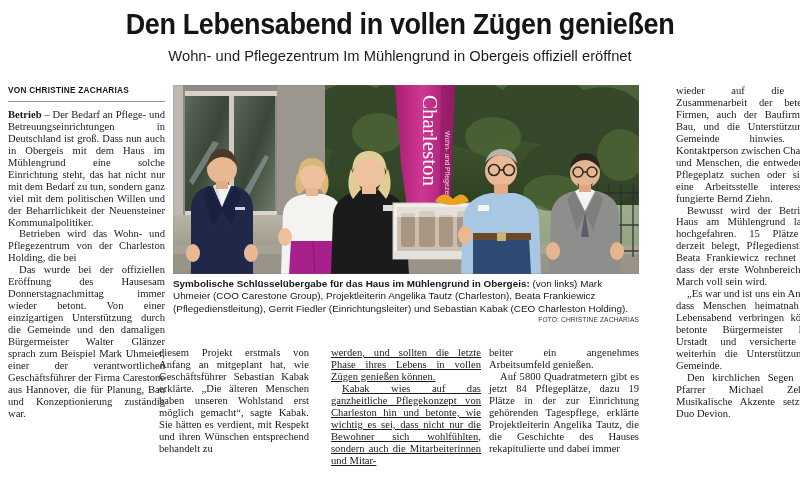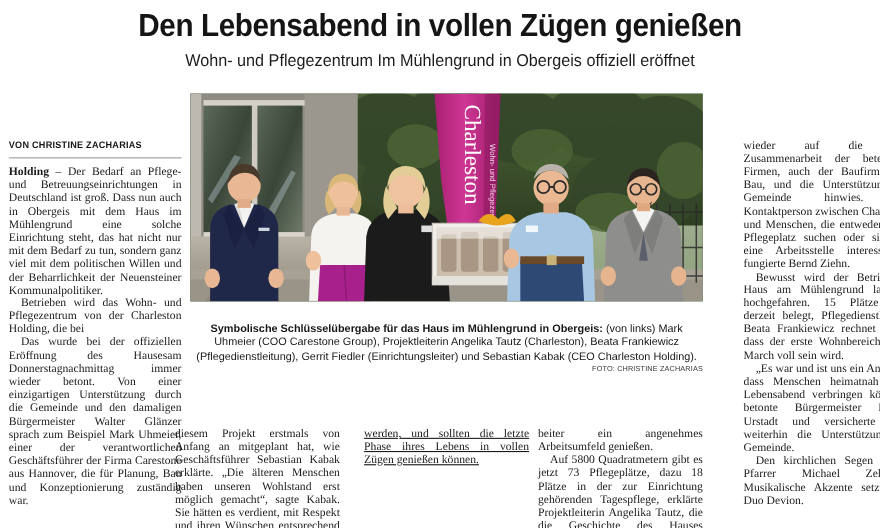--- a/index.html
+++ b/index.html
@@ -56,21 +56,20 @@
   }
 
   .col {
     position: absolute;
     top: 0;
     font-size: 10.6px;
     line-height: 11.95px;
     text-align: justify;
     text-justify: inter-word;
     hyphens: manual;
-    margin-top: 42px;
     -webkit-hyphens: manual;
   }
   .col p {
     margin: 0;
     text-indent: 11px;
   }
   .col p.first {
     text-indent: 0;
   }
   .col p .lead {
@@ -118,22 +117,22 @@
     overflow: hidden;
     background: #5c6b4a;
   }
   .photo svg { display: block; }
 
   .caption {
     font-family: "Liberation Sans", "DejaVu Sans", sans-serif;
     font-size: 9.9px;
     line-height: 12.4px;
     color: #161616;
-    margin-top: 20px;
-    text-align: center;
+    margin-top: 4px;
+    text-align: left;
   }
   .caption b { font-weight: bold; }
   .credit {
     font-family: "Liberation Sans", "DejaVu Sans", sans-serif;
     font-size: 6.6px;
     letter-spacing: 0.15px;
     color: #333;
     text-transform: uppercase;
     text-align: right;
     margin-top: 1px;
@@ -146,21 +145,21 @@
 
   <h1 class="headline">Den Lebensabend in vollen Zügen genießen</h1>
   <h2 class="subheadline">Wohn- und Pflegezentrum Im Mühlengrund in Obergeis offiziell eröffnet</h2>
 
   <div class="body-area">
 
     <div class="col" id="col1">
       <div class="byline">VON CHRISTINE ZACHARIAS</div>
       <hr class="byline-rule">
       <p class="first">
-        <span class="lead">Holding</span><span> – Der Bedarf an Pflege- und Betreuungseinrichtungen in Deutschland ist groß. Dass nun auch in Obergeis mit dem Haus im Mühlengrund eine solche Einrichtung steht, das hat nicht nur mit dem Bedarf zu tun, sondern ganz viel mit dem politischen Willen und der Beharrlichkeit der Neuensteiner Kommunalpolitiker.</span>
+        <span class="lead">Betrieb</span><span> – Der Bedarf an Pflege- und Betreuungseinrichtungen in Deutschland ist groß. Dass nun auch in Obergeis mit dem Haus im Mühlengrund eine solche Einrichtung steht, das hat nicht nur mit dem Bedarf zu tun, sondern ganz viel mit dem politischen Willen und der Beharrlichkeit der Neuensteiner Kommunalpolitiker.</span>
       </p>
       <p>Betrieben wird das Wohn- und Pflegezentrum von der Charleston Holding, die bei</p>
       <p>Das wurde bei der offiziellen Eröffnung des Hausesam Donnerstagnachmittag immer wieder betont. Von einer einzigartigen Unterstützung durch die Gemeinde und den damaligen Bürgermeister Walter Glänzer sprach zum Beispiel Mark Uhmeier, einer der verantwortlichen Geschäftsführer der Firma Carestone aus Hannover, die für Planung, Bau und Konzeptionierung zuständig war.</p>
     </div>
 
     <div class="photo-block">
       <div class="photo">
         <svg width="466" height="189" viewBox="0 0 466 189" xmlns="http://www.w3.org/2000/svg">
           <defs>
             <linearGradient id="skyG" x1="0" y1="0" x2="0" y2="1">
@@ -346,25 +345,26 @@
       </div>
       <div class="credit">FOTO: CHRISTINE ZACHARIAS</div>
     </div>
 
     <div class="col" id="col2">
       <p class="first">diesem Projekt erstmals von Anfang an mitgeplant hat, wie Geschäftsführer Sebastian Kabak erklärte. „Die älteren Menschen haben unseren Wohlstand erst möglich gemacht“, sagte Kabak. Sie hätten es verdient, mit Respekt und ihren Wünschen entsprechend behandelt zu</p>
     </div>
 
     <div class="col" id="col3">
       <p class="first">werden, und sollten die letzte Phase ihres Lebens in vollen Zügen genießen können.</p>
+      <p>Kabak wies auf das ganzheitliche Pflegekonzept von Charleston hin und betonte, wie wichtig es sei, dass nicht nur die Bewohner sich wohlfühlten, sondern auch die Mitarbeiterinnen und Mitar-</p>
     </div>
 
     <div class="col" id="col4">
       <p class="first">beiter ein angenehmes Arbeitsumfeld genießen.</p>
-      <p>Auf 5800 Quadratmetern gibt es jetzt 73 Pflegeplätze, dazu 18 Plätze in der zur Einrichtung gehörenden Tagespflege, erklärte Projektleiterin Angelika Tautz, die die Geschichte des Hauses rekapitulierte und dabei immer</p>
+      <p>Auf 5800 Quadratmetern gibt es jetzt 84 Pflegeplätze, dazu 19 Plätze in der zur Einrichtung gehörenden Tagespflege, erklärte Projektleiterin Angelika Tautz, die die Geschichte des Hauses rekapitulierte und dabei immer</p>
     </div>
 
     <div class="col" id="col5">
       <p class="first">wieder auf die gute Zusammenarbeit der beteiligten Firmen, auch der Baufirma ZB-Bau, und die Unterstützung der Gemeinde hinwies. Als Kontaktperson zwischen Charleston und Menschen, die entweder einen Pflegeplatz suchen oder sich für eine Arbeitsstelle interessierten, fungierte Bernd Ziehn.</p>
       <p>Bewusst wird der Betrieb im Haus am Mühlengrund langsam hochgefahren. 15 Plätze sind derzeit belegt, Pflegedienstleiterin Beata Frankiewicz rechnet damit, dass der erste Wohnbereich Mitte March voll sein wird.</p>
       <p>„Es war und ist uns ein Anliegen, dass Menschen heimatnah ihren Lebensabend verbringen können“, betonte Bürgermeister Roland Urstadt und versicherte auch weiterhin die Unterstützung der Gemeinde.</p>
       <p>Den kirchlichen Segen sprach Pfarrer Michael Zehender. Musikalische Akzente setzte das Duo Devion.</p>
     </div>
 
   </div>

